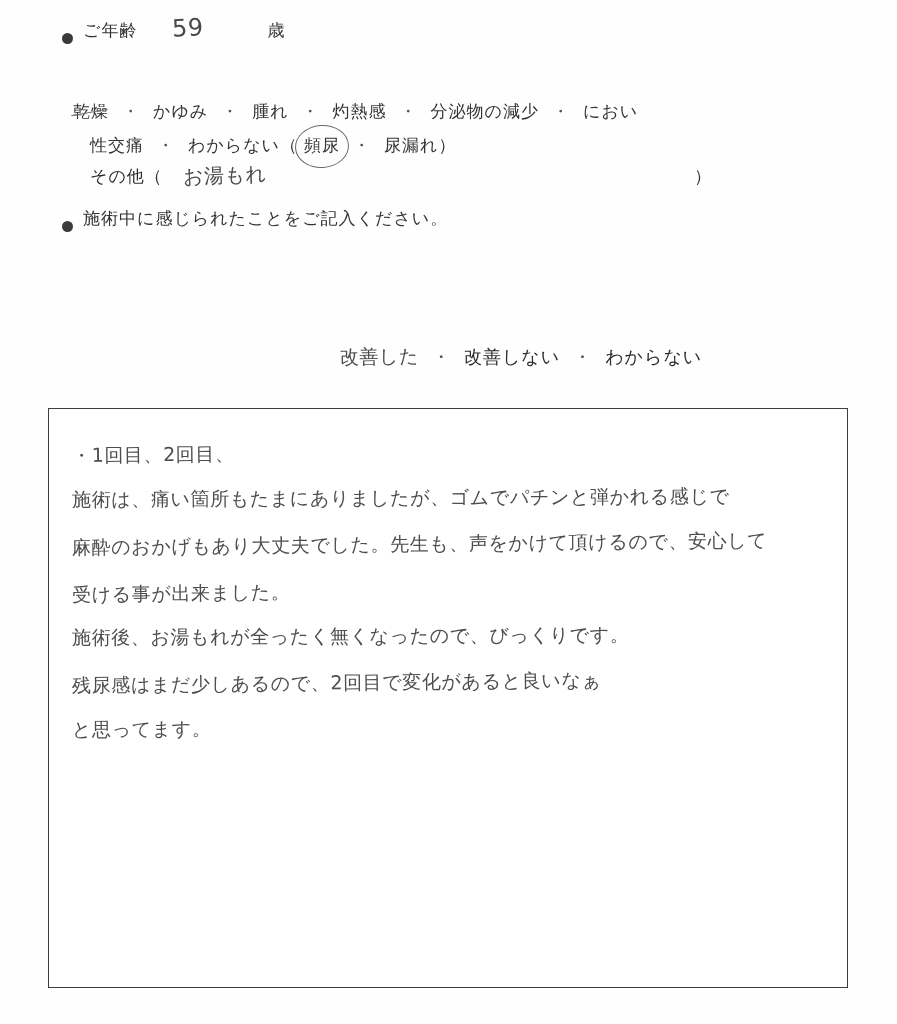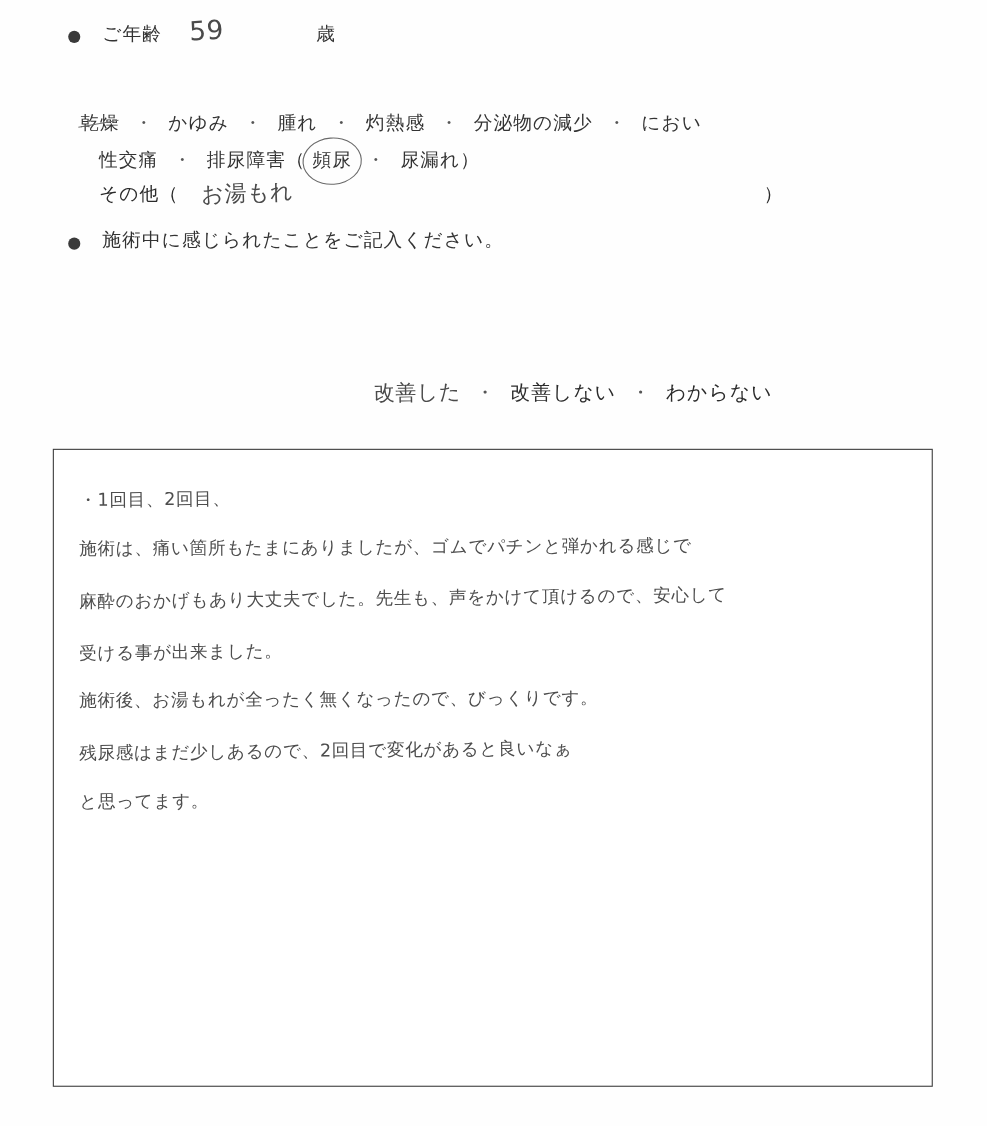--- a/index.html
+++ b/index.html
@@ -22,22 +22,22 @@
     background: #fefefe;
   }
 
   
   .q-block {
     position: absolute;
     left: 62px;
   }
   .bullet-row {
     display: flex;
-    align-items: center;
-    gap: 20px;
+    align-items: flex-end;
+    gap: 10px;
   }
   .bullet {
     display: inline-block;
     width: 11px;
     height: 11px;
     border-radius: 50%;
     background: #3a3a3a;
     margin-top: 6px;
     flex: 0 0 auto;
   }
@@ -151,21 +151,21 @@
     background: #fff;
     box-sizing: border-box;
   }
   .comment-text {
     position: absolute;
     left: 72px;
     top: 428px;
     width: 760px;
     font-family: "DejaVu Sans", sans-serif;
     color: #4d4d4d;
-    font-size: 16px;
+    font-size: 19px;
     line-height: 46px;
     letter-spacing: 0.6px;
   }
   .cl { display: block; white-space: nowrap; }
   .cl.r1 { transform: rotate(-0.6deg); }
   .cl.r2 { transform: rotate(-0.3deg); }
   .cl.r3 { transform: rotate(-0.8deg); }
   .gap { height: 26px; }
 </style>
 </head>
@@ -181,21 +181,21 @@
     </div>
   </div>
   <div class="age-val hand">59</div>
 
 
   <div class="opts" style="position:absolute;left:73px;top:96px;">
     <span class="struck">乾燥</span><span class="sep">・</span><span>かゆみ</span><span class="sep">・</span><span>腫れ</span><span class="sep">・</span><span>灼熱感</span><span class="sep">・</span><span>分泌物の減少</span><span class="sep">・</span><span>におい</span>
   </div>
 
   <div class="opts" style="position:absolute;left:90px;top:130px;">
-    <span>性交痛</span><span class="sep">・</span><span>排尿障害（</span><span class="circled" style="margin-left:6px;">頻尿</span><span class="sep">・</span><span>尿漏れ</span><span>）</span>
+    <span>性交痛</span><span class="sep">・</span><span>わからない（</span><span class="circled" style="margin-left:6px;">頻尿</span><span class="sep">・</span><span>尿漏れ</span><span>）</span>
   </div>
 
   <div class="other-line">
     <span>その他（</span>
     <span class="other-fill"><span class="other-hand hand">お湯もれ</span></span>
     <span>）</span>
   </div>
 
   <div class="q-block" style="top:206px;">
     <div class="bullet-row">

